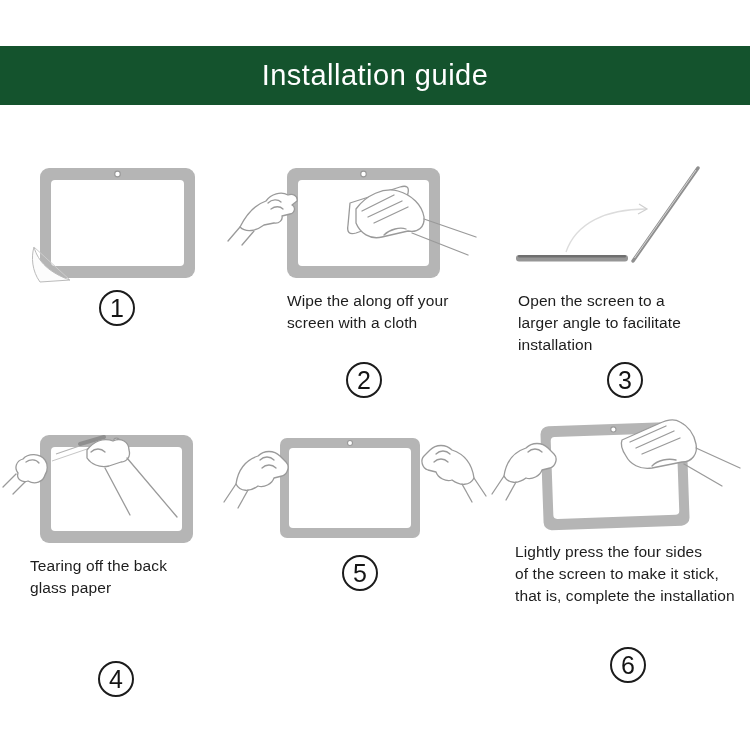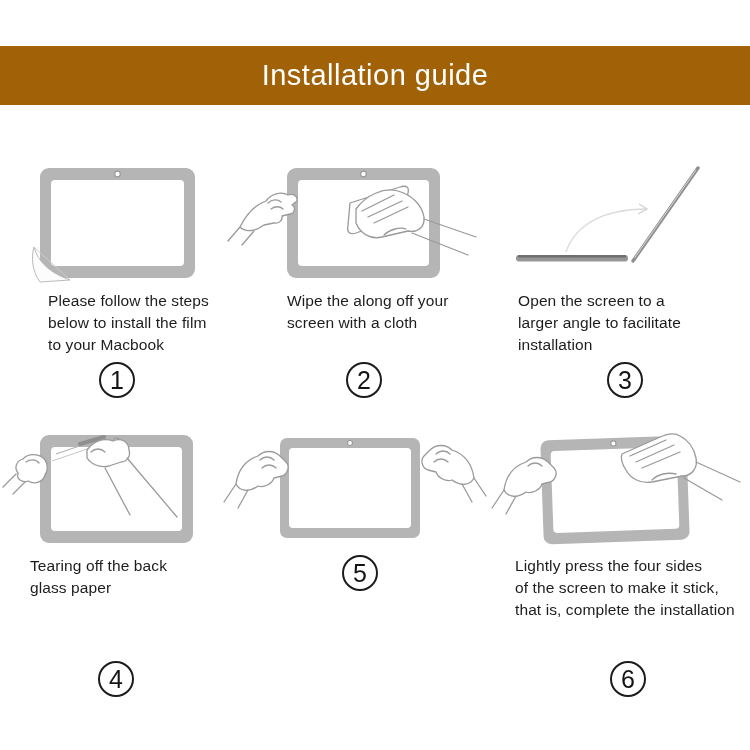--- a/index.html
+++ b/index.html
@@ -1,23 +1,23 @@
 <!DOCTYPE html>
 <html><head>
 <meta charset="utf-8">
 <style>
   html,body{margin:0;padding:0;background:#fff;}
   .page{position:relative;width:750px;height:750px;background:#ffffff;overflow:hidden;
         font-family:"Liberation Sans",sans-serif;}
-  .banner{position:absolute;top:46px;left:0;width:750px;height:59px;background:#a16207;}
+  .banner{position:absolute;top:46px;left:0;width:750px;height:59px;background:#14532d;}
   .banner-title{width:100%;height:100%;text-align:center;line-height:59px;color:#ffffff;
         font-size:29px;letter-spacing:0.5px;}
   .step{position:absolute;width:250px;}
   #s1{left:0;top:105px}   #s2{left:250px;top:105px} #s3{left:500px;top:105px}
-  #s4{left:0;top:398px}   #s5{left:250px;top:398px} #s6{left:500px;top:398px}
+  #s4{left:0;top:398px}   #s5{left:250px;top:398px} #s6{left:500px;top:384px}
   .art{position:relative;}
   .row1 .art{height:185px}
   .row2 .art{height:157px}
   .art svg{position:absolute;left:0;top:0;overflow:visible;display:block;}
   .caption{white-space:pre-line;font-size:15.5px;line-height:22px;color:#1d1d1d;
         letter-spacing:0.1px;}
   .row1 .caption{height:72px}
   .row2 .caption{height:106px}
   #s1 .caption{margin-left:48px} #s2 .caption{margin-left:37px} #s3 .caption{margin-left:18px}
   #s4 .caption{margin-left:30px} #s5 .caption{margin-left:19px} #s6 .caption{margin-left:15px}
@@ -46,23 +46,20 @@
           <rect x="40" y="63" width="155" height="110" rx="9" fill="#b5b5b5"></rect>
           <rect x="51" y="75" width="133" height="86" rx="4" fill="#ffffff"></rect>
           <circle cx="117.5" cy="69" r="2.8" fill="#ffffff" stroke="#999999" stroke-width="1.2"></circle>
         </g>
         <g>
           <path d="M34,142 C38,157 50,168 70,175 L40,177 C32,166 31,152 34,142 Z" fill="#fcfcfc" stroke="#bbbbbb" stroke-width="1"></path>
           <path d="M34,142 L70,175" stroke="#cccccc" stroke-width="1" fill="none"></path>
         </g>
       </svg>
     </div>
-    <div class="caption">Please follow the steps
-below to install the film
-to your Macbook</div>
     <div class="badge">1</div>
   </div>
 
   <div class="step row1" id="s2">
     <div class="art">
       <svg width="250" height="185" viewBox="0 0 250 185">
         <g>
           <rect x="37" y="63" width="153" height="110" rx="9" fill="#b5b5b5"></rect>
           <rect x="48" y="75" width="131" height="86" rx="4" fill="#ffffff"></rect>
           <circle cx="113.5" cy="69" r="2.8" fill="#ffffff" stroke="#999999" stroke-width="1.2"></circle>

